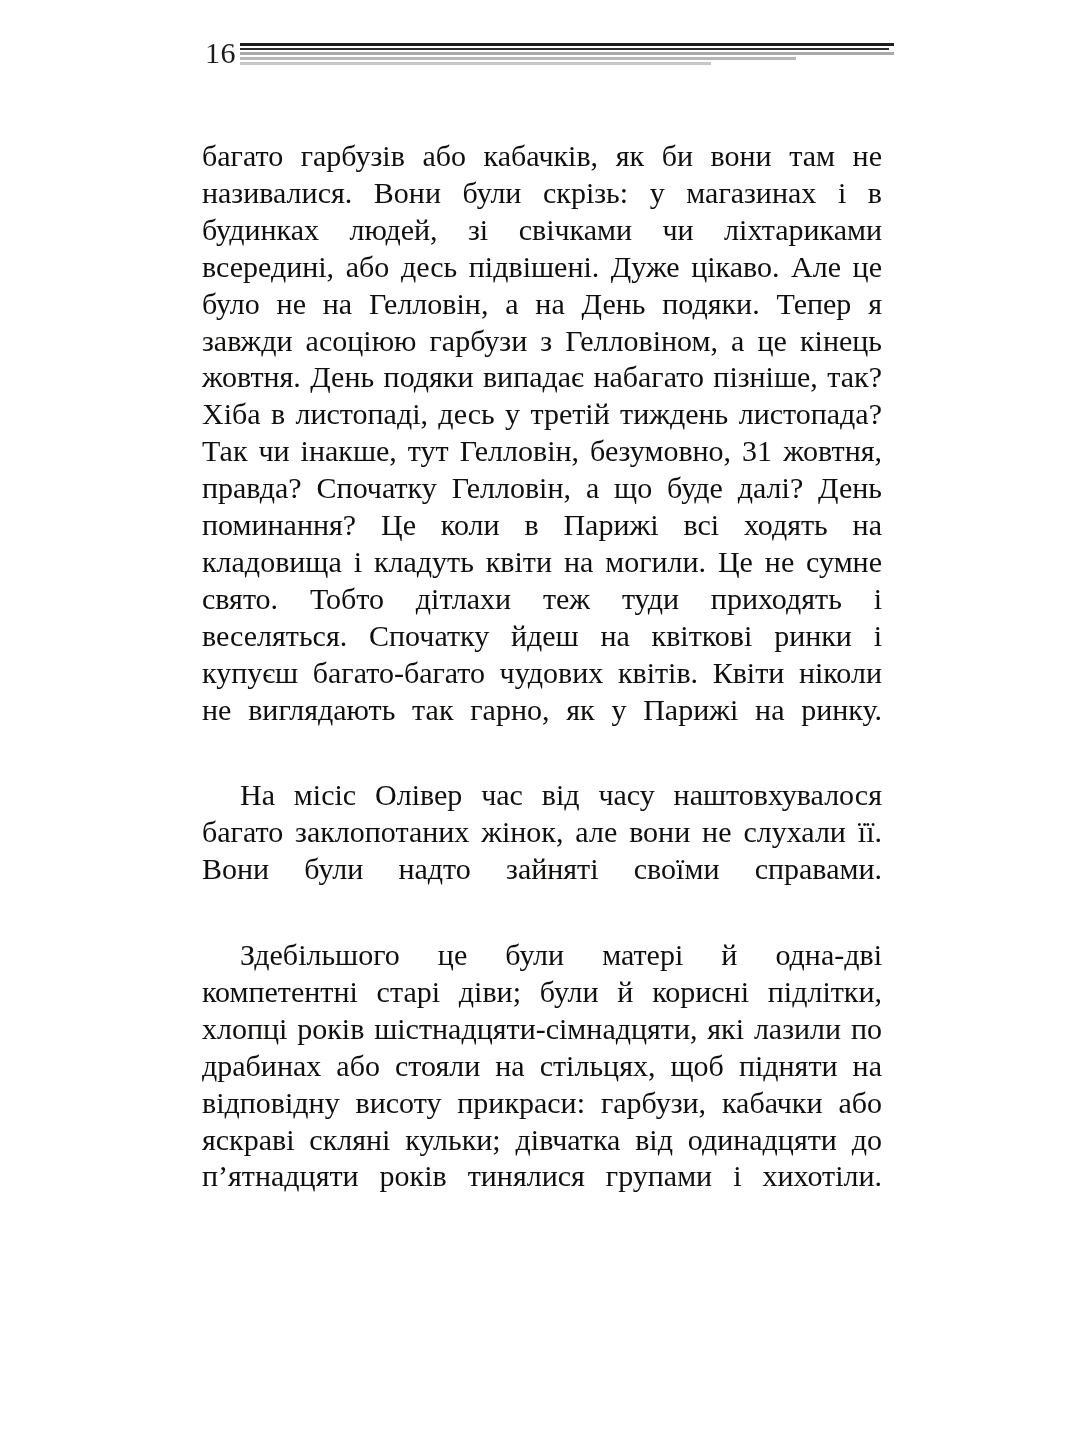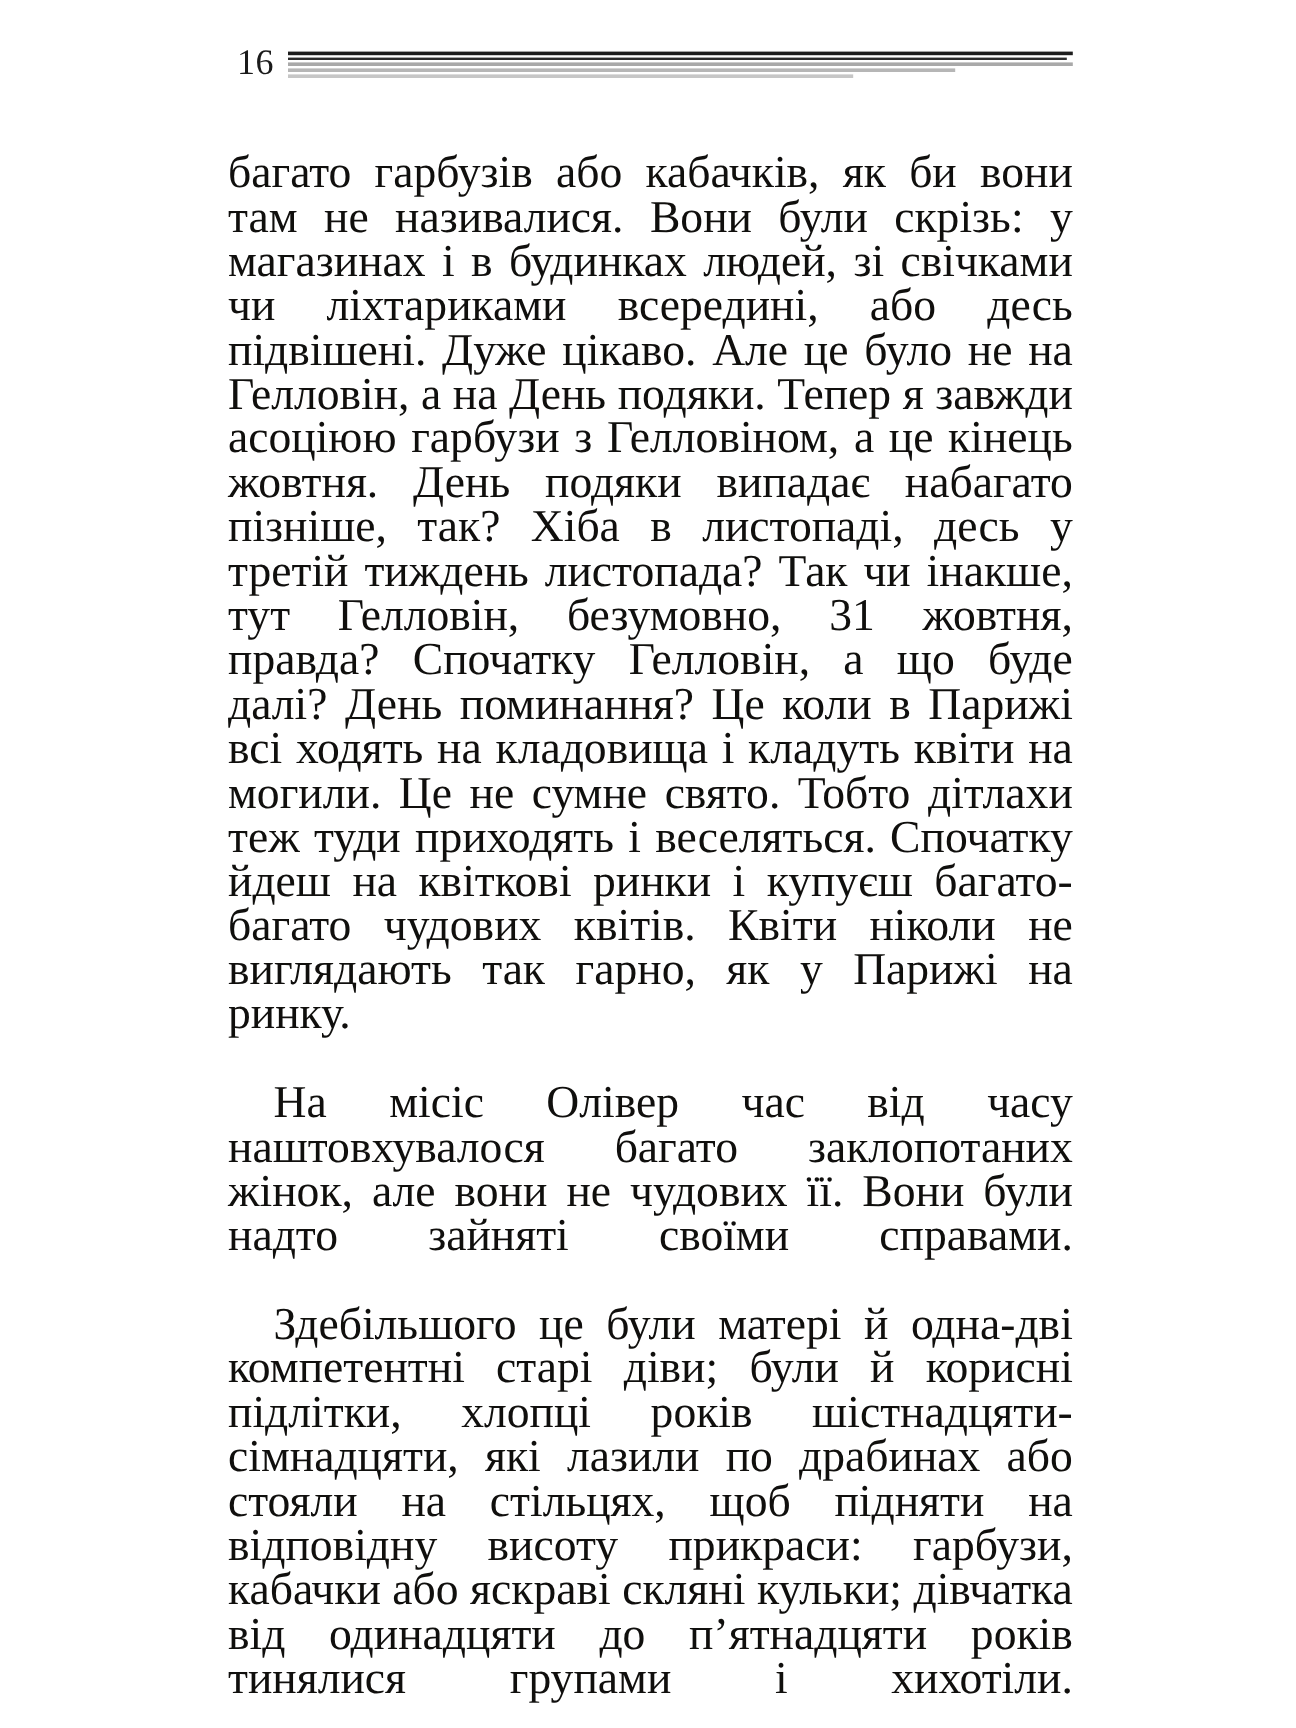--- a/index.html
+++ b/index.html
@@ -36,21 +36,21 @@
   }
 
   .folio {
     font-family: "Liberation Serif", "DejaVu Serif", serif;
     font-size: 30px;
     line-height: 34px;
     letter-spacing: 0.5px;
     color: #1a1a1a;
     width: 46px;
     flex: 0 0 auto;
-    text-align: center;
+    text-align: right;
   }
 
   .head-rules {
     flex: 1 1 auto;
     position: relative;
     margin-left: 4px;
     margin-top: 7px;
     height: 26px;
   }
   .head-rules .rule {
@@ -66,22 +66,22 @@
 
   
   .body-text {
     position: absolute;
     left: 190px;
     top: 126px;
     width: 704px;
   }
 
   .body-text p {
-    margin: 0;
-    font-size: 38px;
+    margin: 12px;
+    font-size: 30px;
     line-height: 36.9px;
     text-align: justify;
     text-justify: inter-word;
     text-indent: 0;
     hyphens: manual;
     word-spacing: 0px;
   }
   .body-text p.indent {
     text-indent: 38px;
   }
@@ -103,17 +103,17 @@
       <div class="rule rule-1"></div>
       <div class="rule rule-2"></div>
       <div class="rule rule-3"></div>
       <div class="rule rule-4"></div>
       <div class="rule rule-5"></div>
     </div>
   </div>
 
   <div class="body-text">
     <p>багато гарбузів або кабачків, як би вони там не називалися. Вони були скрізь: у магазинах і в будинках людей, зі свічками чи ліхтариками всередині, або десь підвішені. Дуже цікаво. Але це було не на Гелловін, а на День подяки. Тепер я завжди асоціюю гарбузи з Гелловіном, а це кінець жовтня. День подяки випадає набагато пізніше, так? Хіба в листопаді, десь у третій тиждень листопада? Так чи інакше, тут Гелловін, безумовно, 31 жовтня, правда? Спочатку Гелловін, а що буде далі? День поминання? Це коли в Парижі всі ходять на кладовища і кладуть квіти на могили. Це не сумне свято. Тобто дітлахи теж туди приходять і веселяться. Спочатку йдеш на квіткові ринки і купуєш багато-багато чудових квітів. Квіти ніколи не виглядають так гарно, як у Парижі на ринку.</p>
-    <p class="indent">На місіс Олівер час від часу наштовхувалося багато заклопотаних жінок, але вони не чудових її. Вони були надто зайняті своїми справами.</p>
+    <p class="indent">На місіс Олівер час від часу наштовхувалося багато заклопотаних жінок, але вони не слухали її. Вони були надто зайняті своїми справами.</p>
     <p class="indent">Здебільшого це були матері й одна-дві компетентні старі діви; були й корисні підлітки, хлопці років шістнадцяти-сімнадцяти, які лазили по драбинах або стояли на стільцях, щоб підняти на відповідну висоту прикраси: гарбузи, кабачки або яскраві скляні кульки; дівчатка від одинадцяти до п’ятнадцяти років тинялися групами і хихотіли.</p>
   </div>
 
 </div>
 
 </body></html>

